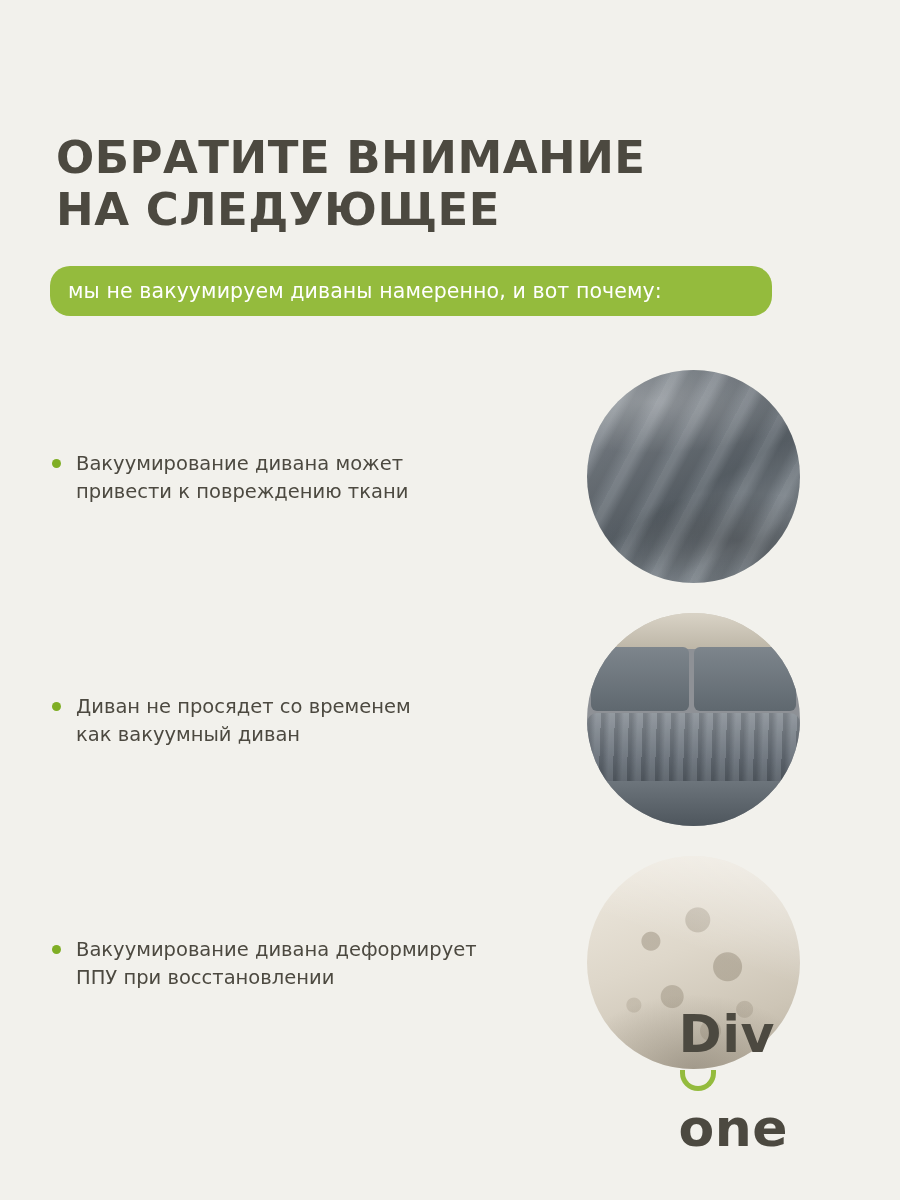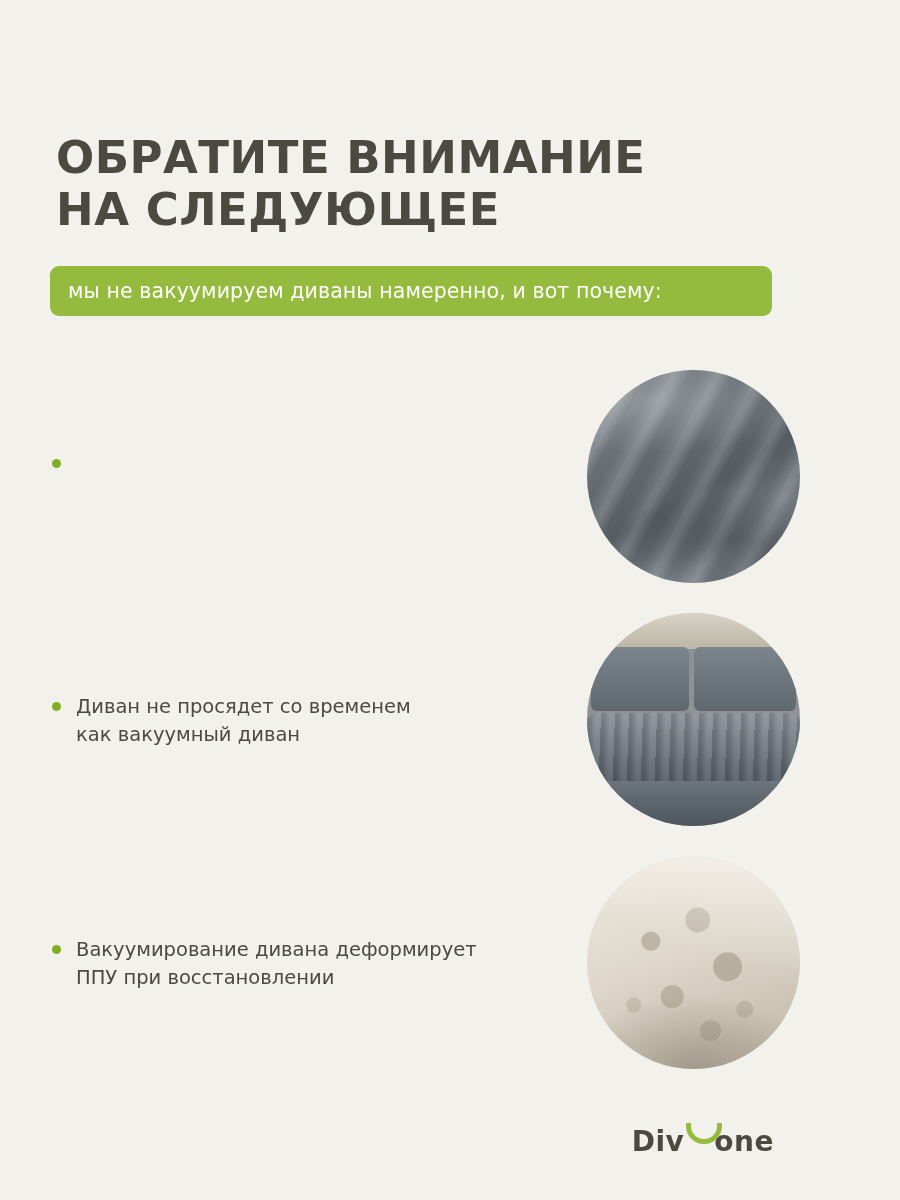--- a/index.html
+++ b/index.html
@@ -38,21 +38,21 @@
     white-space: pre-line;
   }
 
   .subhead-bar {
     position: absolute;
     left: 50px;
     top: 266px;
     width: 722px;
     height: 50px;
     background: #94bb3d;
-    border-radius: 9px;
+    border-radius: 20px;
     display: flex;
     align-items: center;
     box-sizing: border-box;
     padding: 0 18px;
   }
   .subhead-bar span {
     font-size: 20.5px;
     color: #ffffff;
     font-weight: 400;
     letter-spacing: 0.1px;
@@ -184,28 +184,29 @@
     position: absolute;
     inset: 0;
     background:
       linear-gradient(200deg, rgba(255,255,255,0.5) 0%, rgba(255,255,255,0) 45%),
       radial-gradient(ellipse 80% 50% at 50% 100%, rgba(120,112,98,0.45), rgba(0,0,0,0) 70%);
   }
 
   
   .logo {
     position: absolute;
-    right: 58px;
+    right: 44px;
     bottom: 42px;
     display: flex;
     align-items: baseline;
-    font-size: 28px;
+    font-size: 52px;
     font-weight: 700;
     letter-spacing: 0.5px;
     color: #4c4940;
+    flex-direction: column;
   }
   .logo .smile-wrap {
     position: relative;
     display: inline-block;
     width: 30px;
     height: 34px;
   }
   .logo .smile {
     position: absolute;
     left: 2px;
@@ -225,20 +226,22 @@
   <div class="headline">ОБРАТИТЕ ВНИМАНИЕ
 НА СЛЕДУЮЩЕЕ</div>
 
   <div class="subhead-bar">
     <span>мы не вакуумируем диваны намеренно, и вот почему:</span>
   </div>
 
   <div class="row row-1">
     <div class="bullet">
       <div class="dot"></div>
+      <div class="txt">Вакуумирование дивана может
+привести к повреждению ткани</div>
     </div>
     <div class="photo">
       <div class="photo-inner velvet"></div>
     </div>
   </div>
 
   <div class="row row-3">
     <div class="bullet">
       <div class="dot"></div>
       <div class="txt">Вакуумирование дивана деформирует

